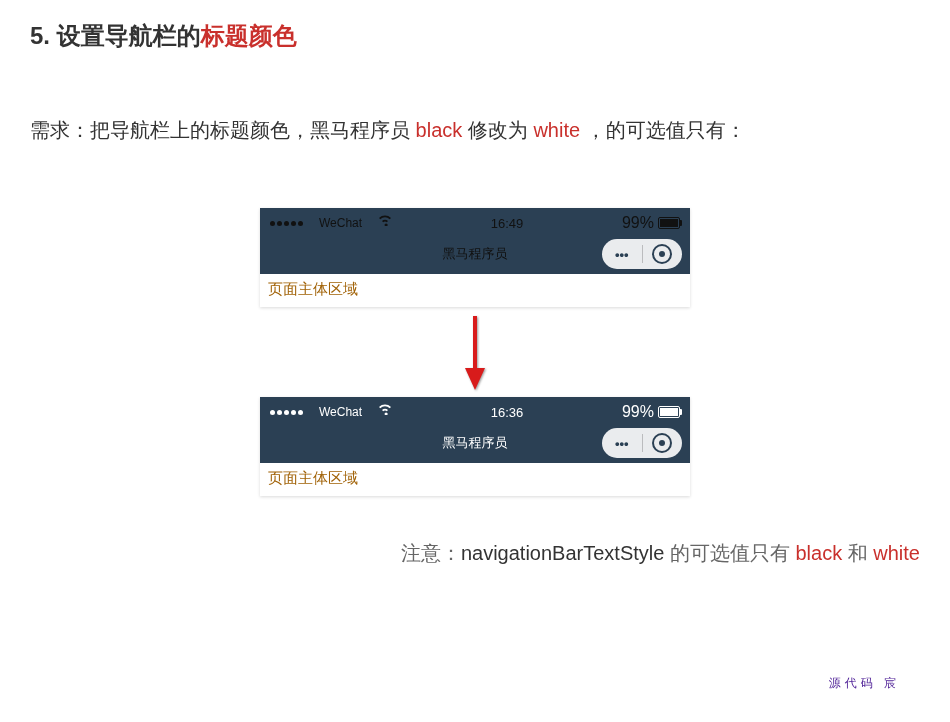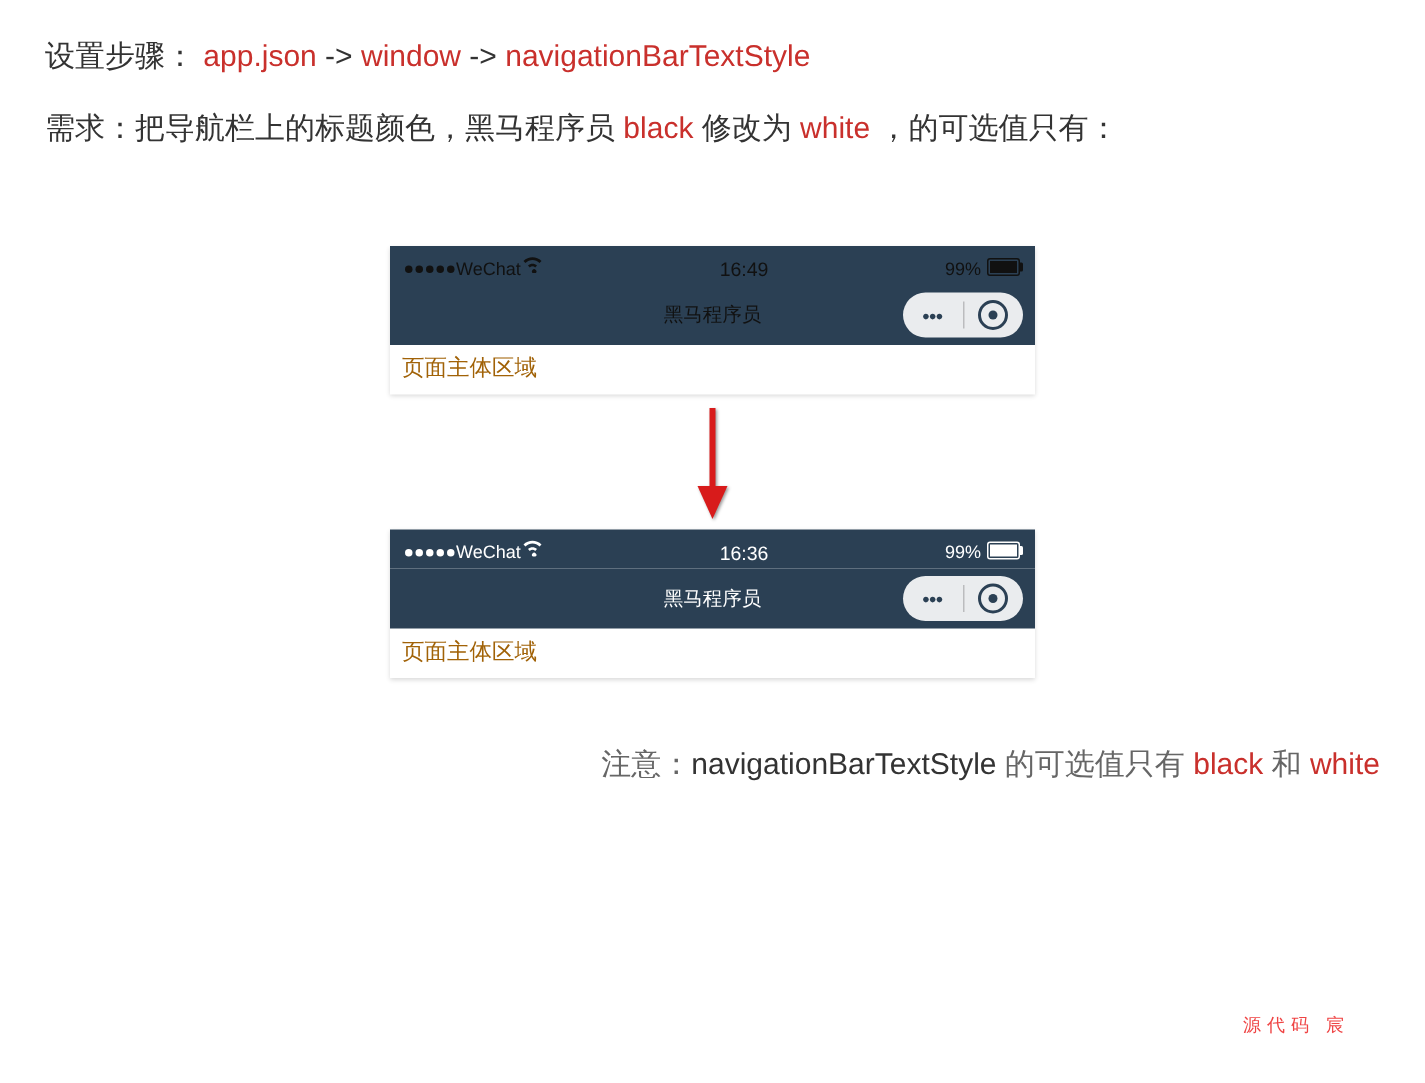--- a/index.html
+++ b/index.html
@@ -38,25 +38,25 @@
   }
   .status-bar {
     background: #2b4054;
     display: flex;
     align-items: center;
     justify-content: space-between;
     padding: 4px 10px 0 10px;
     height: 22px;
     font-size: 12px;
   }
-  .status-left { display: flex; align-items: center; gap: 1px; }
+  .status-left { display: flex; align-items: center; gap: 16px; }
   .dots { display: flex; gap: 2px; }
   .dot { width: 5px; height: 5px; border-radius: 50%; background: currentColor; }
   .status-center { font-size: 13px; }
-  .status-right { display: flex; gap: 4px; font-size: 12px; }
+  .status-right { display: flex; align-items: center; gap: 4px; font-size: 16px; }
   .battery {
     width: 20px; height: 10px;
     border: 1px solid currentColor;
     border-radius: 2px;
     position: relative;
     display: inline-block;
   }
   .battery::before {
     content: ""; position: absolute; left: 1px; top: 1px; bottom: 1px;
     width: 90%; background: currentColor;
@@ -126,35 +126,34 @@
     color: #666;
     margin-top: 44px;
   }
   .note .red { color: #c9302c; }
   .note .key { color: #333; }
   .watermark {
     position: absolute;
     right: 20px;
     bottom: 8px;
     font-size: 12px;
-    color: #ef4444;
+    color: #4c1d95;
     letter-spacing: 4px;
   }
   .container { position: relative; height: 680px; }
 </style>
 </head>
 <body>
 
 <div class="container">
 
-
-  <div class="line">
-    <span>设置步骤：</span>
-    <span class="red">app.json</span><span> -&gt; </span><span class="red">window</span><span> -&gt; </span><span class="red">navigationBarTextStyle</span>
-  </div>
+  <div class="heading">
+    <span>5. </span><span>设置导航栏的</span><span class="red">标题颜色</span>
+  </div>
+
 
   <div class="line">
     <span>需求：把导航栏上的标题颜色，黑马程序员 </span><span class="red">black</span><span> 修改为 </span><span class="red">white</span><span> ，的可选值只有：</span>
   </div>
 
   <div class="mock-wrap">
 
     <div class="phone">
       <div class="status-bar black-text">
         <div class="status-left">

